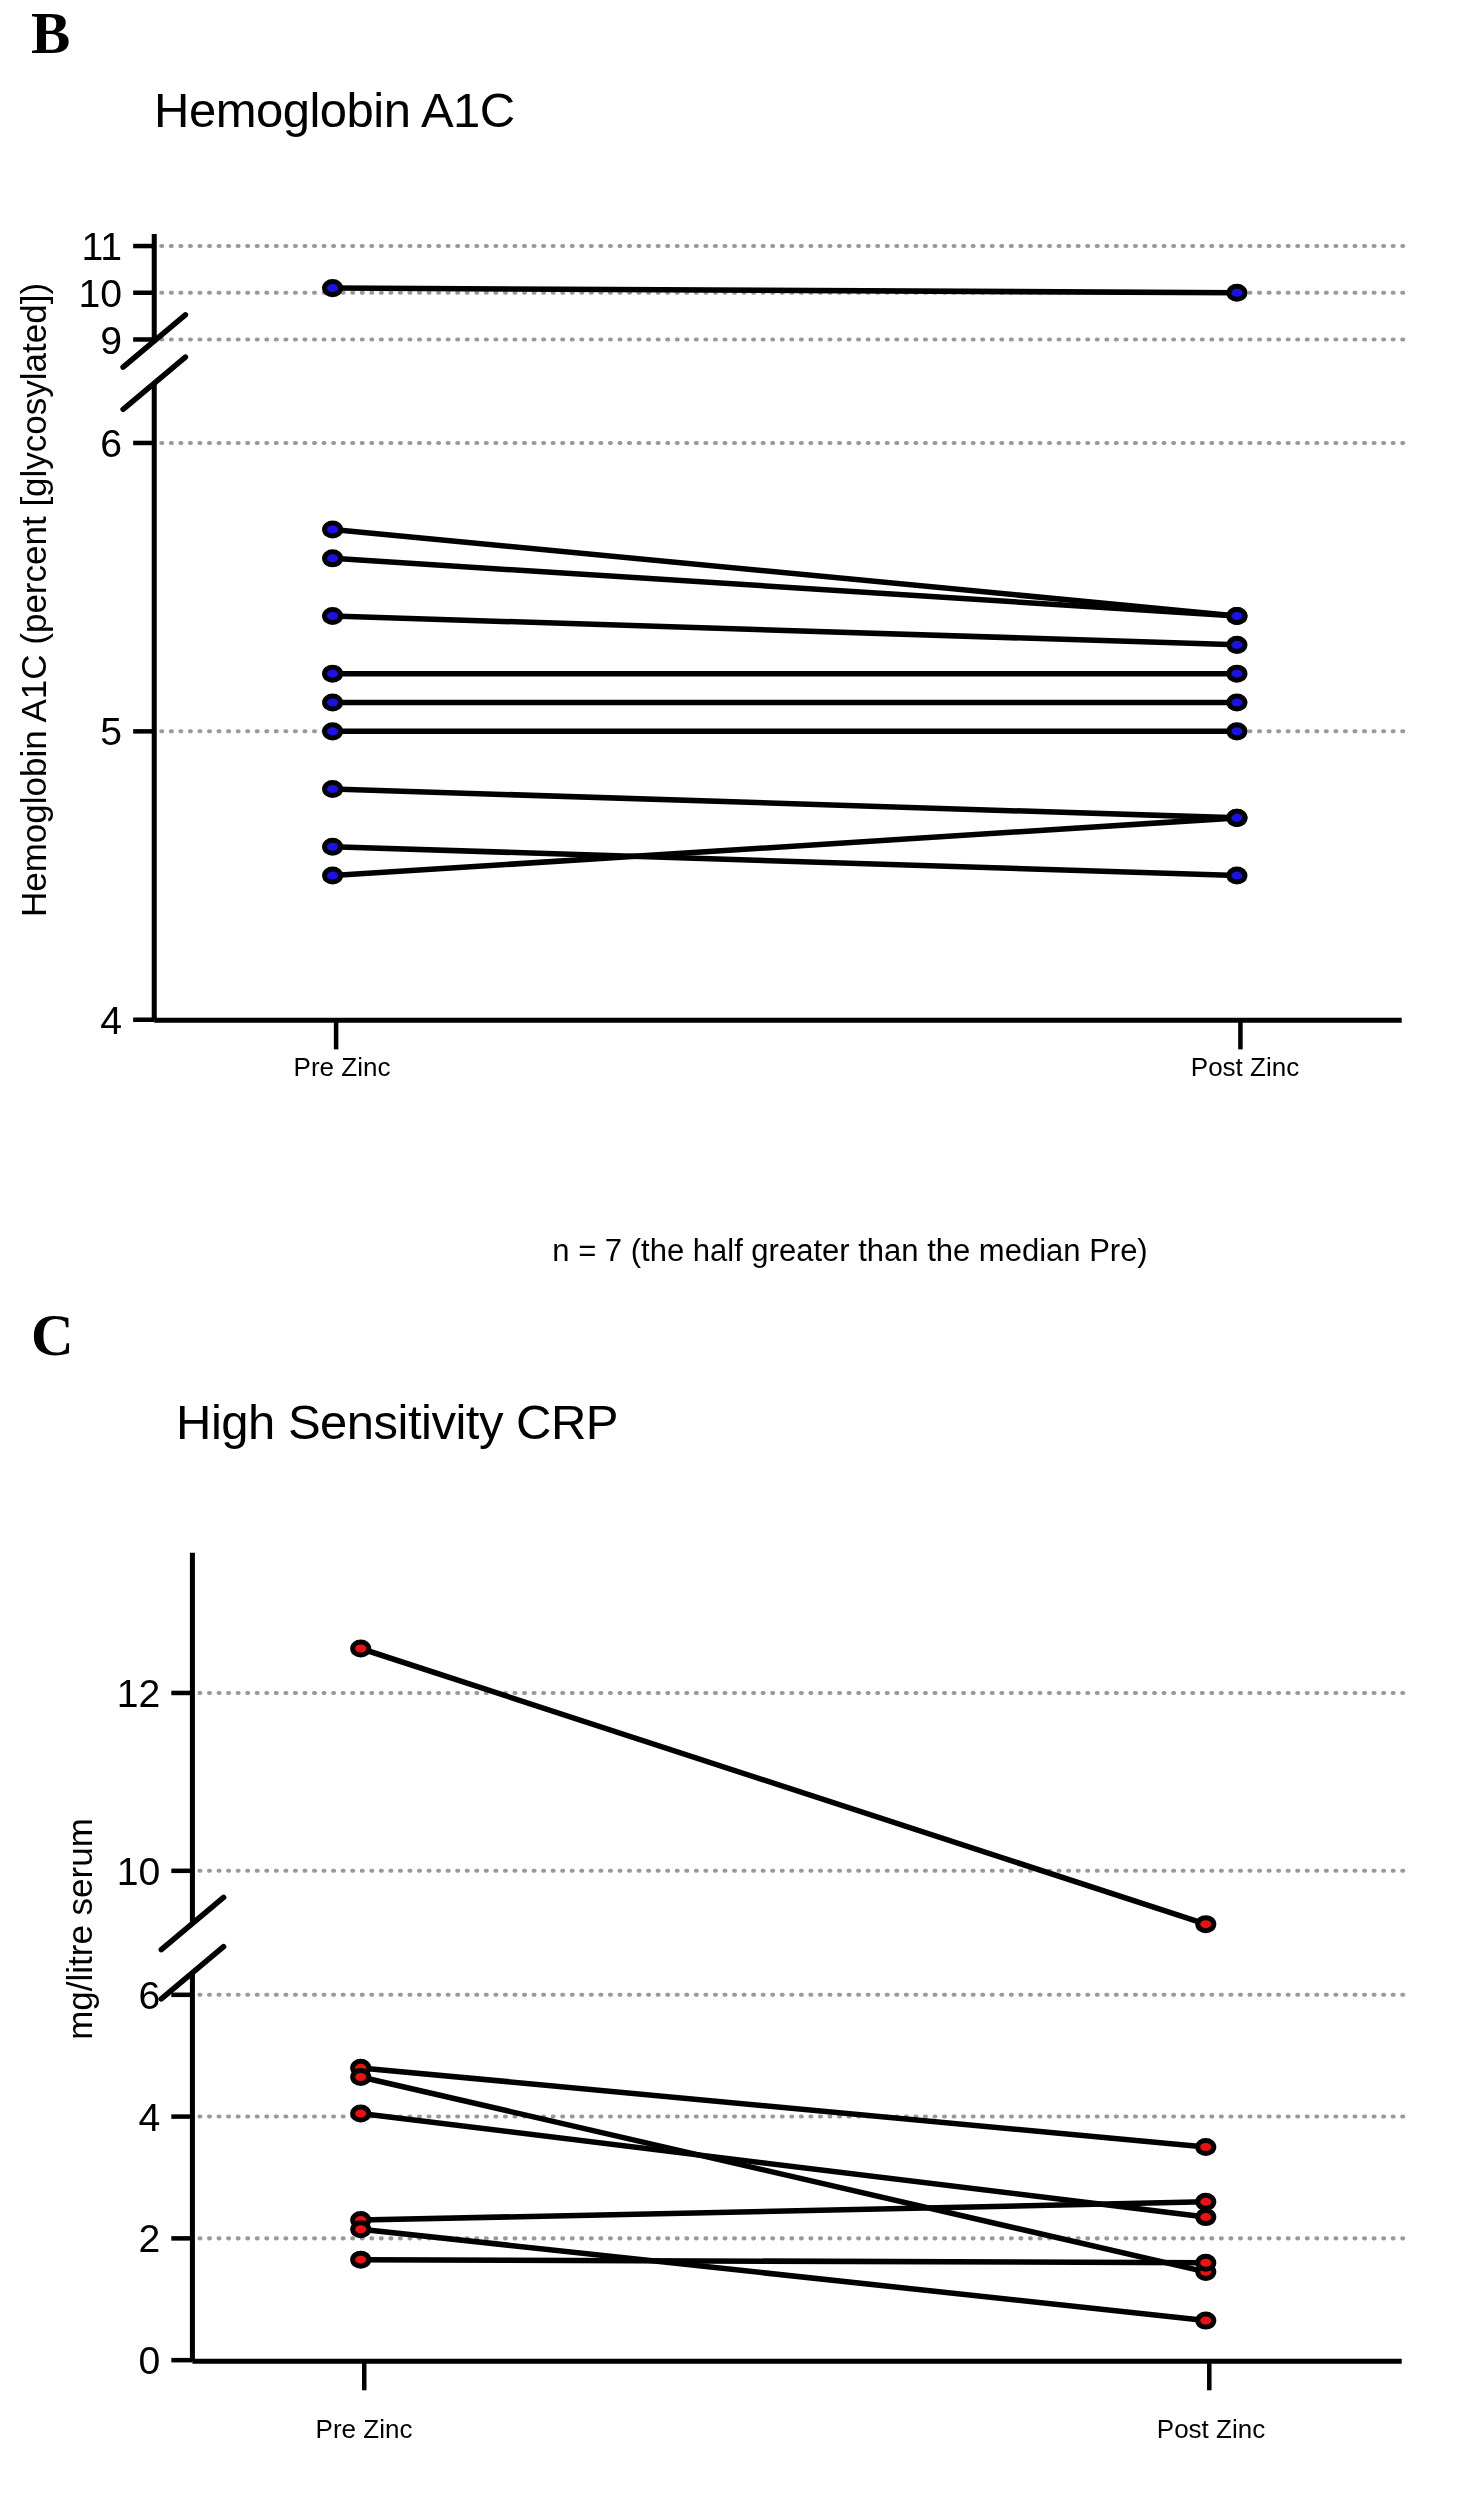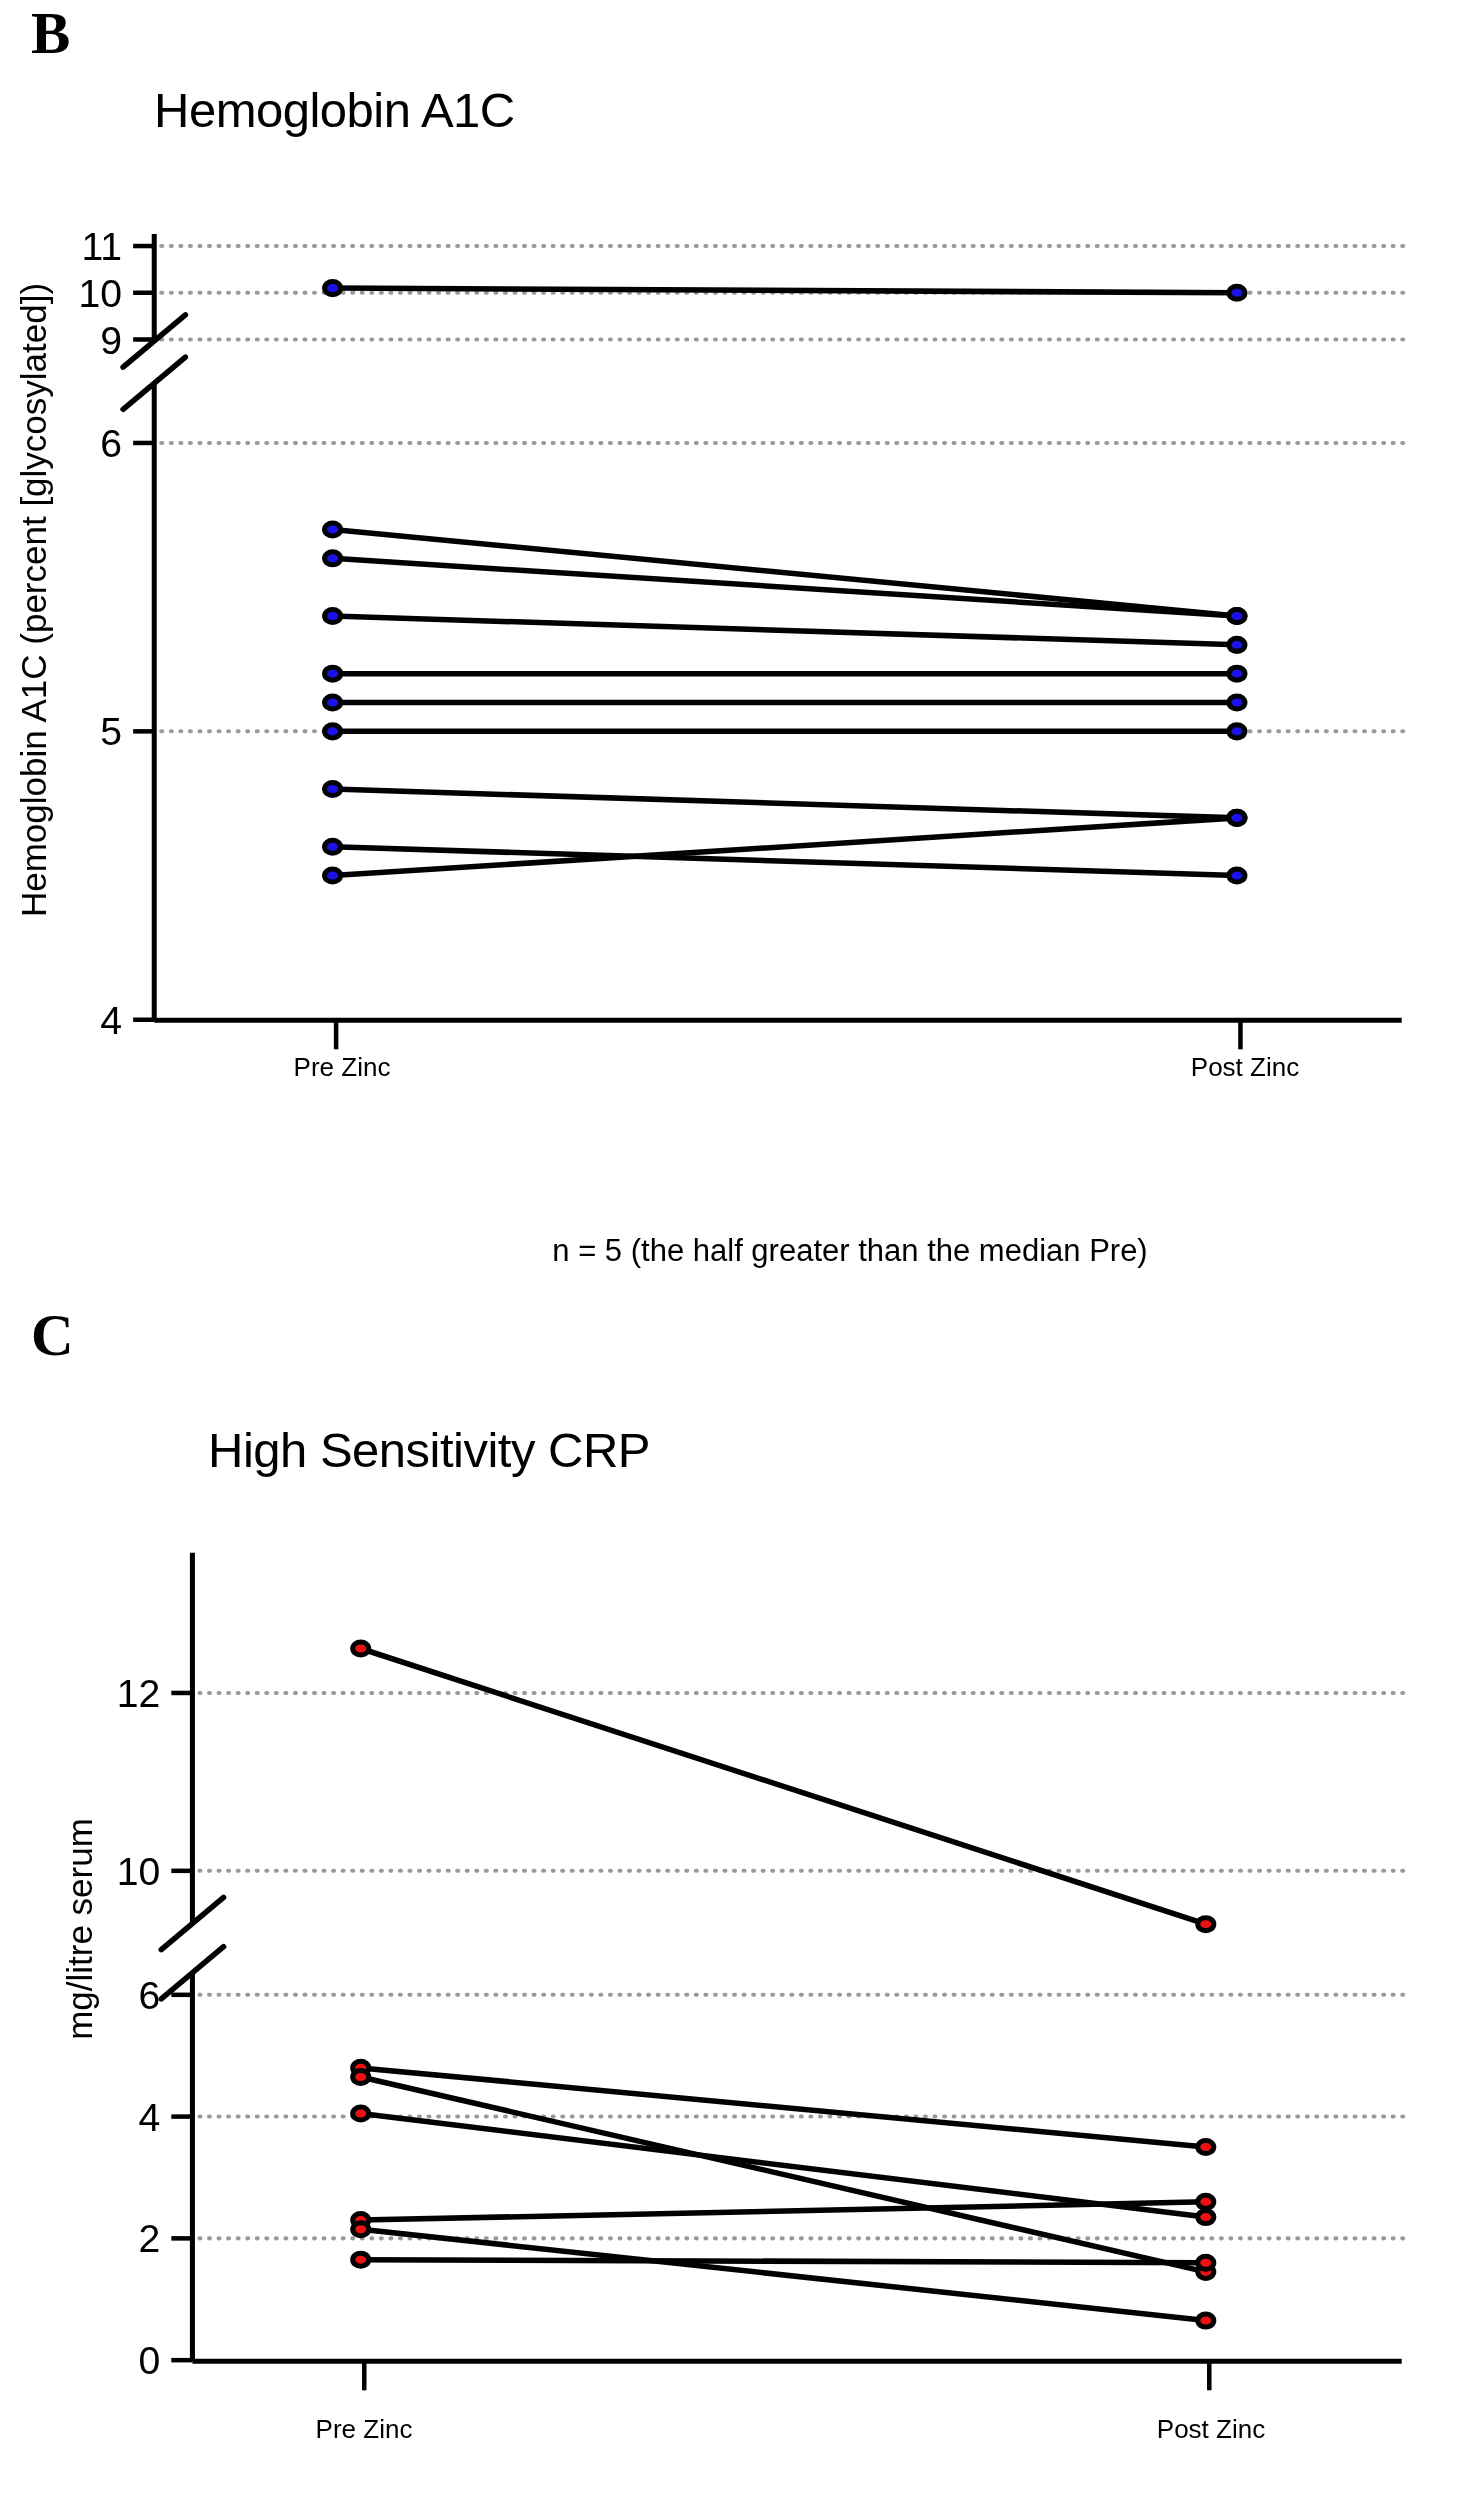--- a/index.html
+++ b/index.html
@@ -116,20 +116,20 @@
     <ellipse cx="2400" cy="4618.22" rx="16" ry="13" fill="#ed1111" stroke="#000000" stroke-width="10"></ellipse>
     <ellipse cx="718" cy="4497.02" rx="16" ry="13" fill="#ed1111" stroke="#000000" stroke-width="10"></ellipse>
     <ellipse cx="2400" cy="4503.08" rx="16" ry="13" fill="#ed1111" stroke="#000000" stroke-width="10"></ellipse>
   </svg>
 
 <div class="abs panel-letter" style="left:31px;top:4px;">B</div>
 <div class="abs chart-title" style="left:154px;top:86px;width:1248px;">Hemoglobin A1C</div>
 <div class="abs y-label" style="left:15px;top:600px;">Hemoglobin A1C (percent [glycosylated])</div>
 <div class="abs x-label" style="left:342px;top:1054px;">Pre Zinc</div>
 <div class="abs x-label" style="left:1245px;top:1054px;">Post Zinc</div>
-<div class="abs caption" style="left:850px;top:1232px;">n = 5    (the half greater than the median Pre)</div>
+<div class="abs caption" style="left:850px;top:1232px;">n = 7    (the half greater than the median Pre)</div>
 
 <div class="abs panel-letter" style="left:31px;top:1306px;">C</div>
-<div class="abs chart-title" style="left:208px;top:1398px;width:1209px;margin-top:28px;">High Sensitivity CRP</div>
+<div class="abs chart-title" style="left:176px;top:1398px;width:1209px;">High Sensitivity CRP</div>
 <div class="abs y-label" style="left:61px;top:1929px;">mg/litre serum</div>
 <div class="abs x-label" style="left:364px;top:2416px;">Pre Zinc</div>
 <div class="abs x-label" style="left:1211px;top:2416px;">Post Zinc</div>
 
 
 </body></html>

